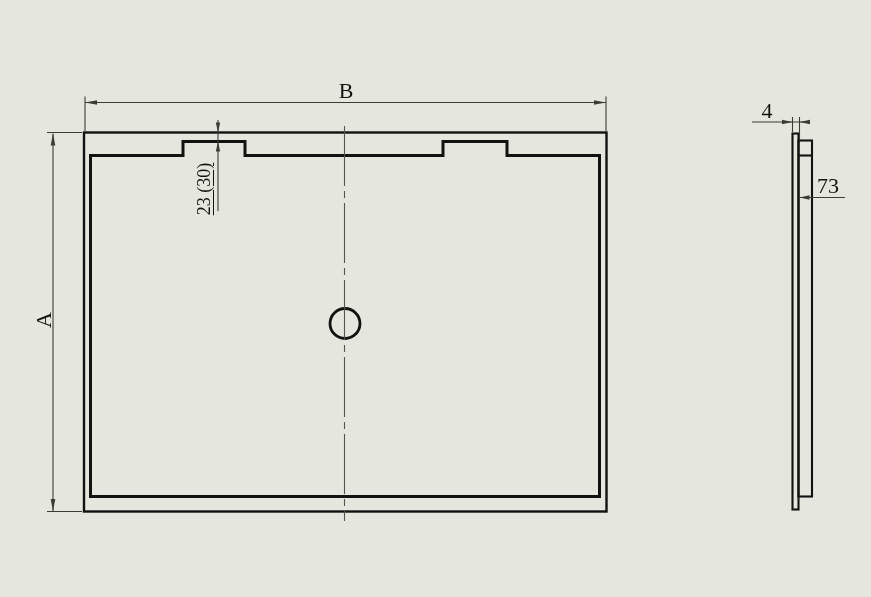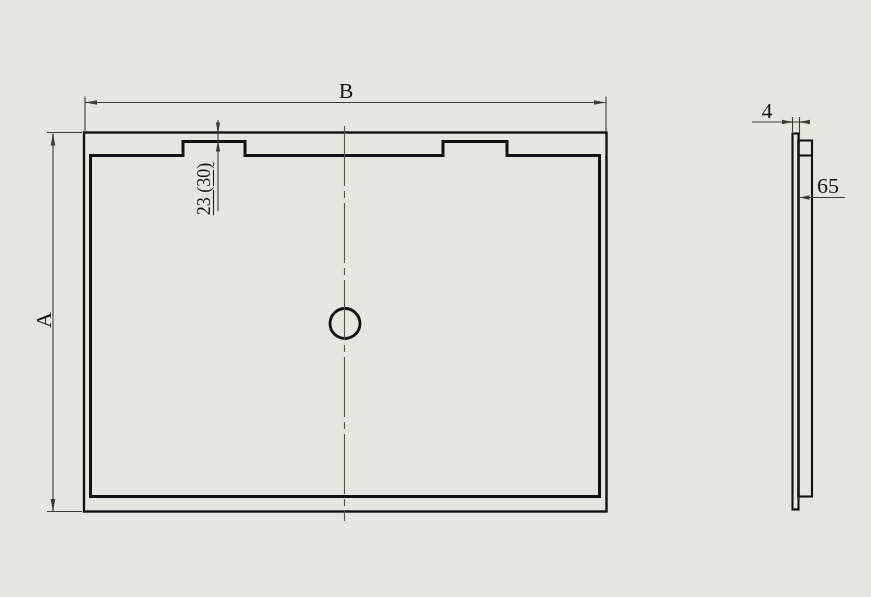--- a/index.html
+++ b/index.html
@@ -108,14 +108,14 @@
   </svg>
 
   <span class="lbl" style="left:326px; top:80px; width:40px;">B</span>
 
   <span class="lbl rot" style="left:24px; top:309px; width:40px;">A</span>
 
   <span class="lbl rot small underlined" style="left:169px; top:180px; width:70px;">23 (30)</span>
 
   <span class="lbl" style="left:747px; top:100px; width:40px;">4</span>
 
-  <span class="lbl" style="left:808px; top:175px; width:40px;">65</span>
+  <span class="lbl" style="left:808px; top:175px; width:40px;">73</span>
 </div>
 
 </body></html>

